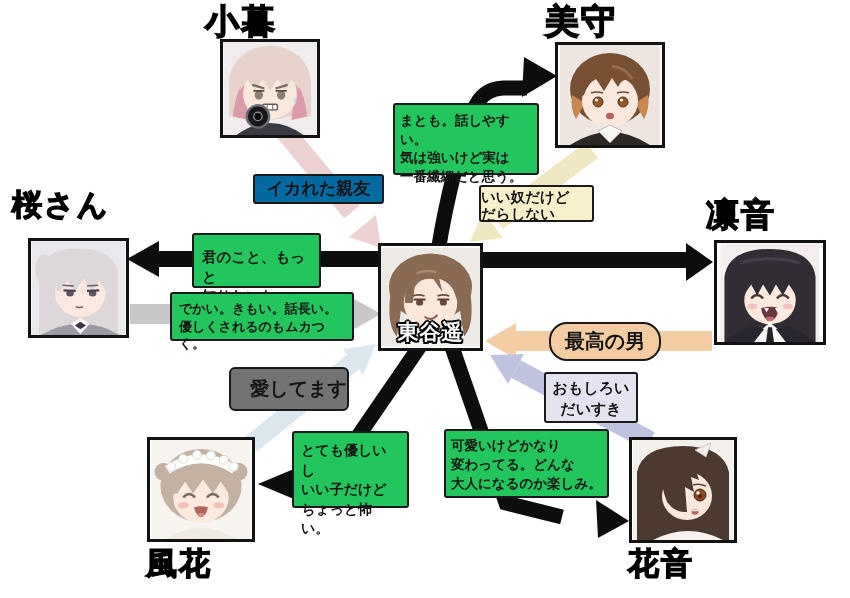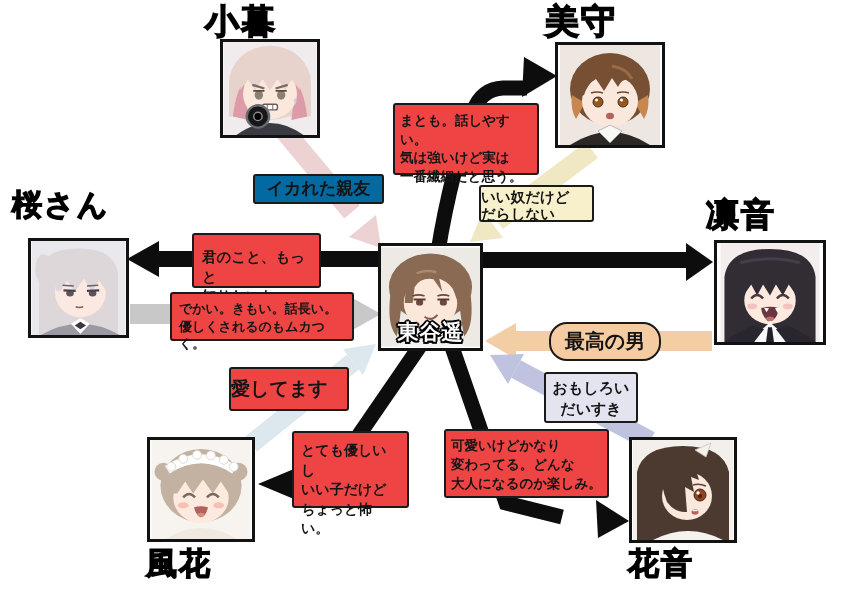--- a/index.html
+++ b/index.html
@@ -10,25 +10,25 @@
   .portrait svg{display:block;width:100%;height:100%;}
   .char-name{position:absolute;z-index:3;font-weight:bold;color:#000;
              -webkit-text-stroke:1.4px #000;letter-spacing:2px;line-height:1;}
   .center-name{position:absolute;left:0;right:0;bottom:2px;z-index:5;text-align:center;
                font-size:21px;font-weight:bold;color:#fff;letter-spacing:1px;
                text-shadow:-2px 0 #000,2px 0 #000,0 -2px #000,0 2px #000,
                            -1.5px -1.5px #000,1.5px 1.5px #000,-1.5px 1.5px #000,1.5px -1.5px #000;}
   .box{position:absolute;z-index:4;box-sizing:border-box;border:2px solid #1a1a1a;border-radius:3px;
        color:#141414;font-weight:bold;white-space:pre-line;
        font-family:"Liberation Serif","DejaVu Serif",serif;}
-  .gray-box{background:#ef4444;}
+  .gray-box{background:#22c55e;}
   .pink-box{background:#0369a1;text-align:center;}
   .yellow-box{background:#f7f0ca;text-align:left;margin-top:8px;}
   .orange-box{background:#f5cca2;text-align:center;border-radius:18px;}
-  .blue-box{background:#ef4444;text-align:left;}
+  .blue-box{background:#737373;text-align:right;border-radius:6px;}
   .purple-box{background:#e3e4ef;text-align:center;}
 
   .b-mimori-from{left:393px;top:103px;width:146px;height:72px;font-size:13.5px;line-height:1.38;padding:7px 5px;}
   .b-rinne-from{left:522px;top:217px;width:175px;height:99px;font-size:13px;line-height:1.22;padding:5px 6px;}
   .b-sakura-from{left:192px;top:233px;width:129px;height:55px;font-size:14.5px;line-height:1.35;padding:13px 8px;}
   .b-sakura-to{left:170px;top:292px;width:184px;height:49px;font-size:13px;line-height:1.35;padding:6px 7px;}
   .b-fuka-from{left:292px;top:431px;width:117px;height:77px;font-size:14px;line-height:1.4;padding:8px 7px;}
   .b-kanon-from{left:444px;top:429px;width:165px;height:69px;font-size:13.5px;line-height:1.4;padding:6px 5px;}
   .b-kogure-to{left:253px;top:174px;width:131px;height:30px;font-size:17px;line-height:26px;}
   .b-mimori-to{left:479px;top:177px;width:115px;height:37px;font-size:14.5px;line-height:1.15;padding:2px 0;}

